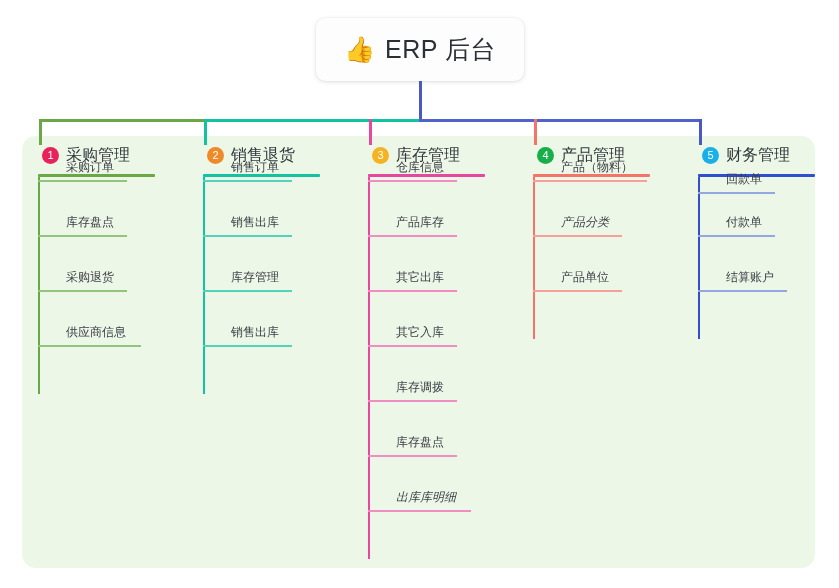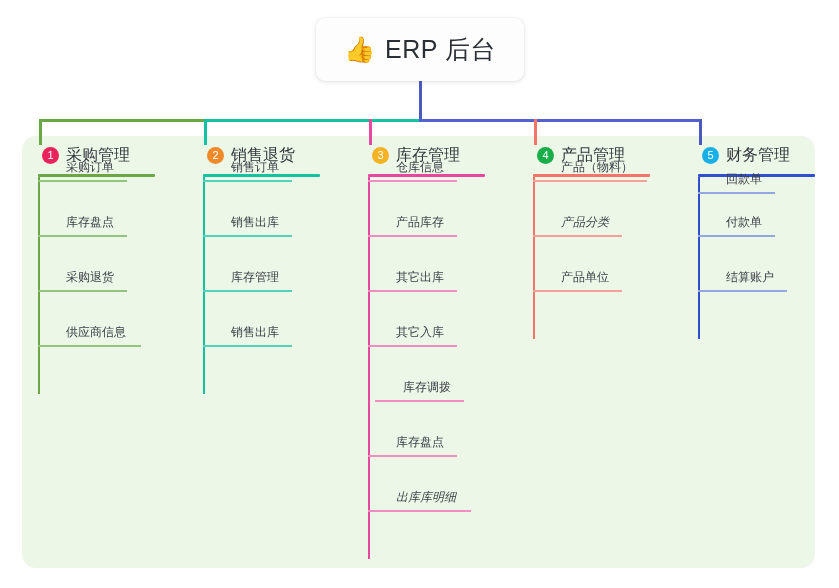--- a/index.html
+++ b/index.html
@@ -156,21 +156,21 @@
           <div class="kid-rule" style="width: 89px; background: rgb(240, 142, 196);"></div>
         </div>
         <div class="kid" style="left: 0px; top: 125px; width: 89px; height: 24px;">
           <span class="kid-label">其它出库</span>
           <div class="kid-rule" style="width: 89px; background: rgb(240, 142, 196);"></div>
         </div>
         <div class="kid" style="left: 0px; top: 180px; width: 89px; height: 24px; padding-left: 25px;">
           <span class="kid-label">其它入库</span>
           <div class="kid-rule" style="width: 89px; background: rgb(240, 142, 196);"></div>
         </div>
-        <div class="kid" style="left: 7px; top: 235px; width: 89px; height: 24px;">
+        <div class="kid" style="left: 0px; top: 235px; width: 89px; height: 24px;">
           <span class="kid-label">库存调拨</span>
           <div class="kid-rule" style="width: 89px; background: rgb(240, 142, 196);"></div>
         </div>
         <div class="kid" style="left: 0px; top: 290px; width: 89px; height: 24px;">
           <span class="kid-label">库存盘点</span>
           <div class="kid-rule" style="width: 89px; background: rgb(240, 142, 196);"></div>
         </div>
         <div class="kid" style="left: 0px; top: 345px; width: 103px; height: 24px; font-style: italic;">
           <span class="kid-label">出库库明细</span>
           <div class="kid-rule" style="width: 103px; background: rgb(240, 142, 196);"></div>

